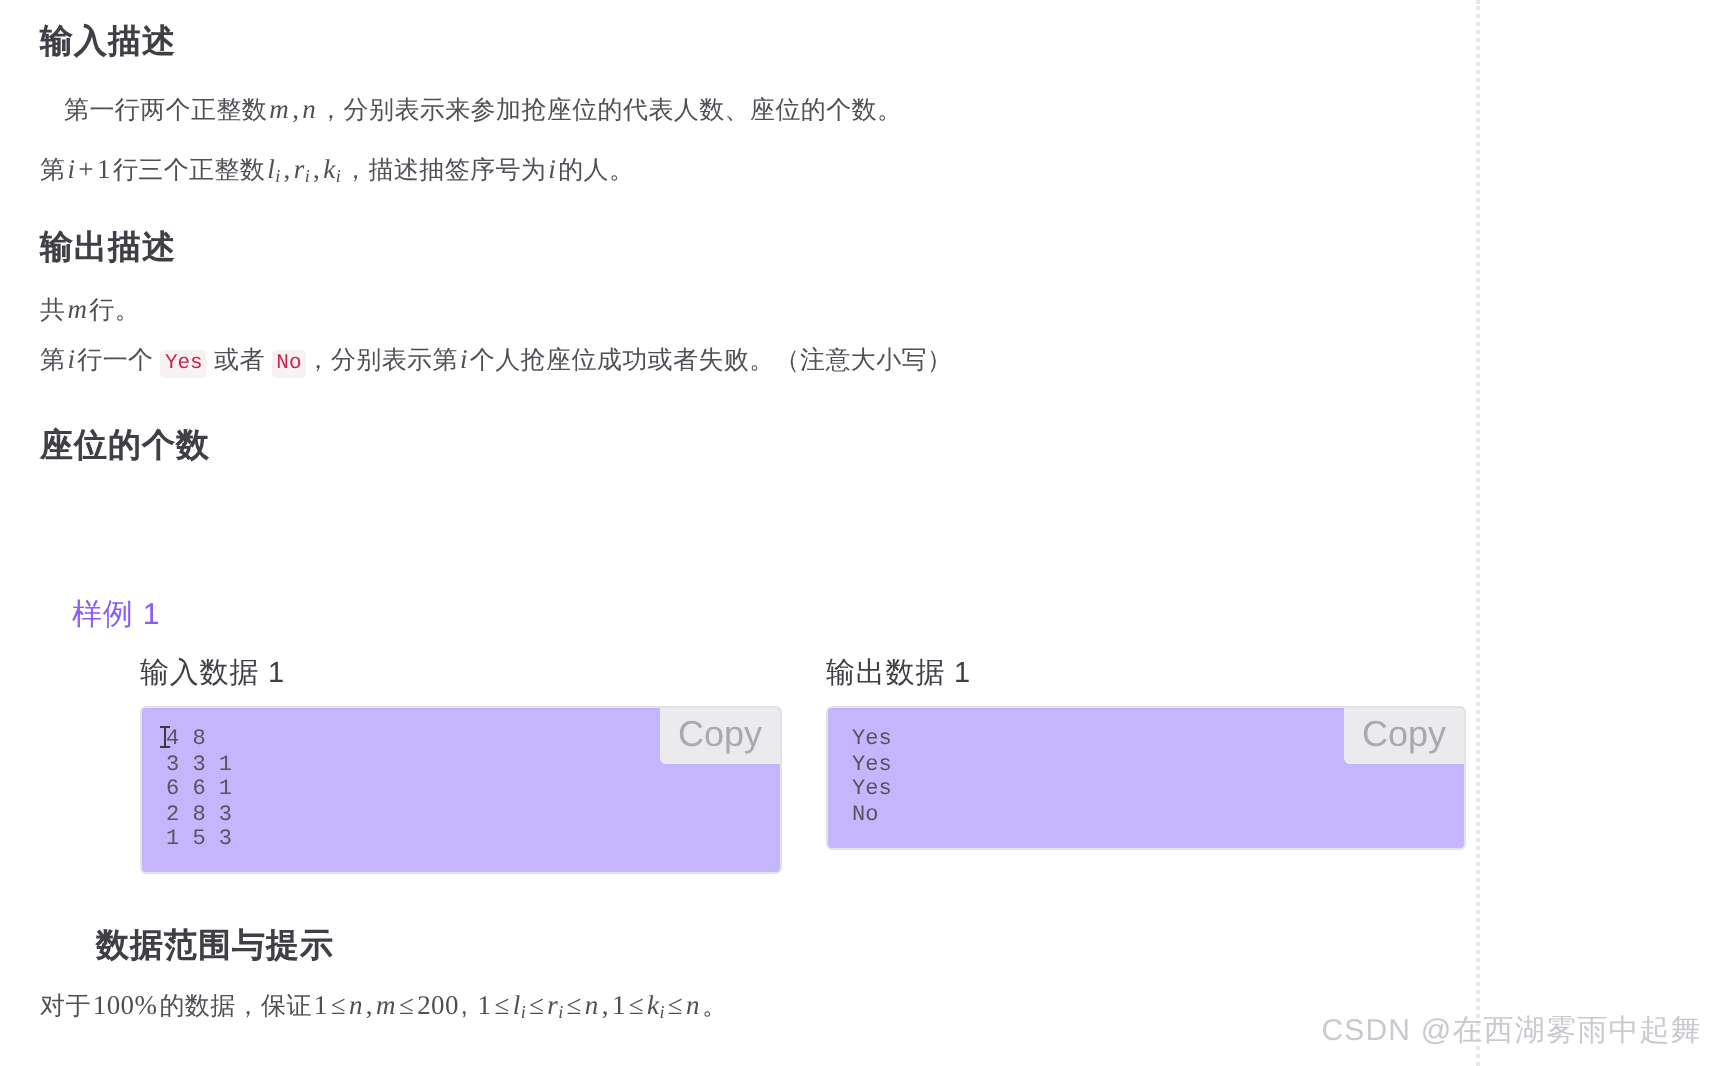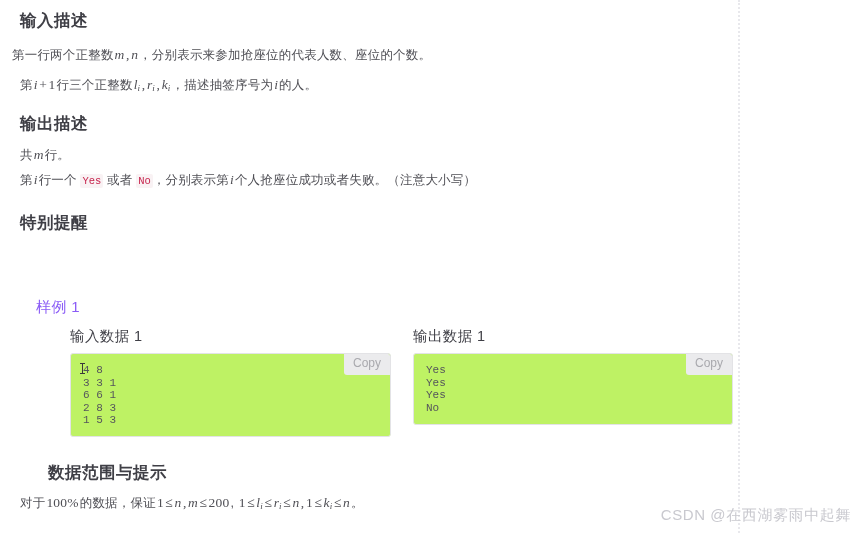--- a/index.html
+++ b/index.html
@@ -102,39 +102,39 @@
 
   
   .samples {
     position: relative;
   }
   .codebox {
     position: absolute;
     box-sizing: border-box;
     border: 1px solid #e3e3e6;
     border-radius: 3px;
-    background: #bef264;
+    background: #c4b5fd;
     overflow: hidden;
   }
   .codebox pre {
     margin: 0;
     padding: 10px 12px;
     font-family: "Liberation Mono", "DejaVu Sans Mono", monospace;
     font-size: 11px;
     line-height: 12.6px;
     color: #55555c;
     white-space: pre;
   }
   .copy-btn {
     position: absolute;
     top: 0;
     right: 0;
     background: #ebebed;
     color: #a9a9ae;
-    font-size: 12px;
+    font-size: 18px;
     font-family: "Liberation Sans", sans-serif;
     padding: 3px 9px 4px 9px;
     border: none;
     border-bottom-left-radius: 3px;
     cursor: pointer;
     line-height: 1.15;
   }
 
   
   .caret {
@@ -168,21 +168,21 @@
 </style>
 </head>
 <body>
 
 <div id="page">
 
   <div style="position:absolute;left:20px;top:10px;">
     <h2 class="sec-title">输入描述</h2>
   </div>
 
-  <div style="position:absolute;left:12px;top:48px;">
+  <div style="position:absolute;left:32px;top:48px;">
     <p class="body"><span>第一行两个正整数</span><span class="mjx">m<span class="op">,</span>n</span><span>，分别表示来参加抢座位的代表人数、座位的个数。</span></p>
   </div>
 
   <div style="position:absolute;left:20px;top:78px;">
     <p class="body"><span>第</span><span class="mjx">i<span class="op">+</span><span class="up">1</span></span><span>行三个正整数</span><span class="mjx">l<sub>i</sub><span class="op">,</span>r<sub>i</sub><span class="op">,</span>k<sub>i</sub></span><span>，描述抽签序号为</span><span class="mjx">i</span><span>的人。</span></p>
   </div>
 
   <div style="position:absolute;left:20px;top:113px;">
     <h2 class="sec-title">输出描述</h2>
   </div>
@@ -192,21 +192,21 @@
   </div>
 
   <div style="position:absolute;left:20px;top:173px;">
     <p class="body"><span>第</span><span class="mjx">i</span><span>行一个</span>
       <code class="chip">Yes</code>
       <span>或者</span>
       <code class="chip">No</code><span>，分别表示第</span><span class="mjx">i</span><span>个人抢座位成功或者失败。（注意大小写）</span></p>
   </div>
 
   <div style="position:absolute;left:20px;top:212px;">
-    <h2 class="sec-title">特别提醒</h2>
+    <h2 class="sec-title">座位的个数</h2>
   </div>
 
 
   <div style="position:absolute;left:20px;top:282px;">
     <h3 class="sub-title">样例 1</h3>
   </div>
 
   <div class="samples">
 
     <div style="position:absolute;left:34px;top:327px;">

